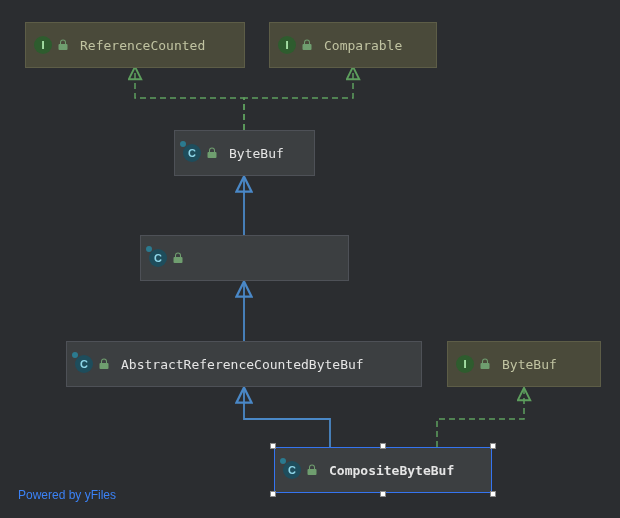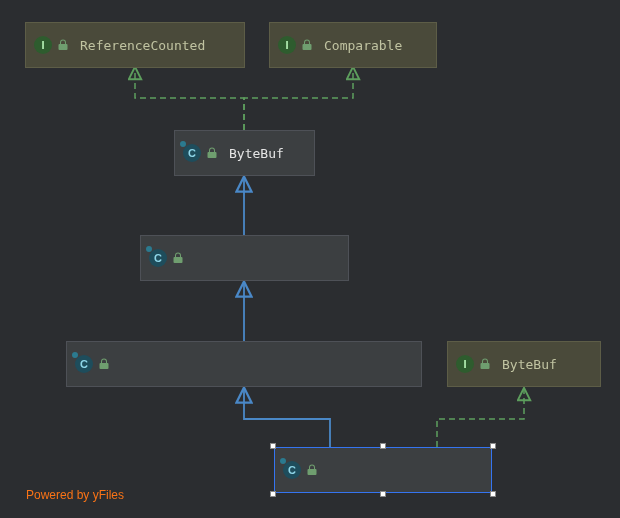--- a/index.html
+++ b/index.html
@@ -78,23 +78,23 @@
   .handle {
     position: absolute;
     width: 6px; height: 6px;
     background: #fff;
     border: 1px solid #888;
     box-sizing: border-box;
   }
 
   .footer {
     position: absolute;
-    left: 26px;
+    left: 18px;
     bottom: 16px;
-    color: #f97316;
+    color: #3b82f6;
     font-size: 12px;
   }
 </style>
 </head>
 <body>
 
 <div class="canvas">
 
   <svg class="edges">
     <defs>
@@ -158,39 +158,41 @@
     </span>
   </div>
 
   <div class="node" style="left:66px; top:341px; width:356px;">
     <span class="type-icon class">C</span>
     <span class="lock-icon">
       <svg viewBox="0 0 12 12">
           <path d="M3 5V3.5a3 3 0 016 0V5h.5a1 1 0 011 1v4a1 1 0 01-1 1h-7a1 1 0 01-1-1V6a1 1 0 011-1H3zm1 0h4V3.5a2 2 0 00-4 0V5z" fill="#6f9e6f"></path>
         </svg>
     </span>
+    <span class="label">AbstractReferenceCountedByteBuf</span>
   </div>
 
   <div class="node interface" style="left:447px; top:341px; width:154px;">
     <span class="type-icon interface">I</span>
     <span class="lock-icon">
       <svg viewBox="0 0 12 12">
           <path d="M3 5V3.5a3 3 0 016 0V5h.5a1 1 0 011 1v4a1 1 0 01-1 1h-7a1 1 0 01-1-1V6a1 1 0 011-1H3zm1 0h4V3.5a2 2 0 00-4 0V5z" fill="#6f9e6f"></path>
         </svg>
     </span>
     <span class="label">ByteBuf</span>
   </div>
 
   <div class="node selected" style="left:274px; top:447px; width:218px;">
     <span class="type-icon class">C</span>
     <span class="lock-icon">
       <svg viewBox="0 0 12 12">
           <path d="M3 5V3.5a3 3 0 016 0V5h.5a1 1 0 011 1v4a1 1 0 01-1 1h-7a1 1 0 01-1-1V6a1 1 0 011-1H3zm1 0h4V3.5a2 2 0 00-4 0V5z" fill="#6f9e6f"></path>
         </svg>
     </span>
+    <span class="label">CompositeByteBuf</span>
   </div>
 
   <div class="handle" style="left:270px; top:443px;"></div>
   <div class="handle" style="left:380px; top:443px;"></div>
   <div class="handle" style="left:490px; top:443px;"></div>
   <div class="handle" style="left:270px; top:491px;"></div>
   <div class="handle" style="left:380px; top:491px;"></div>
   <div class="handle" style="left:490px; top:491px;"></div>
 
   <div class="footer">Powered by yFiles</div>

